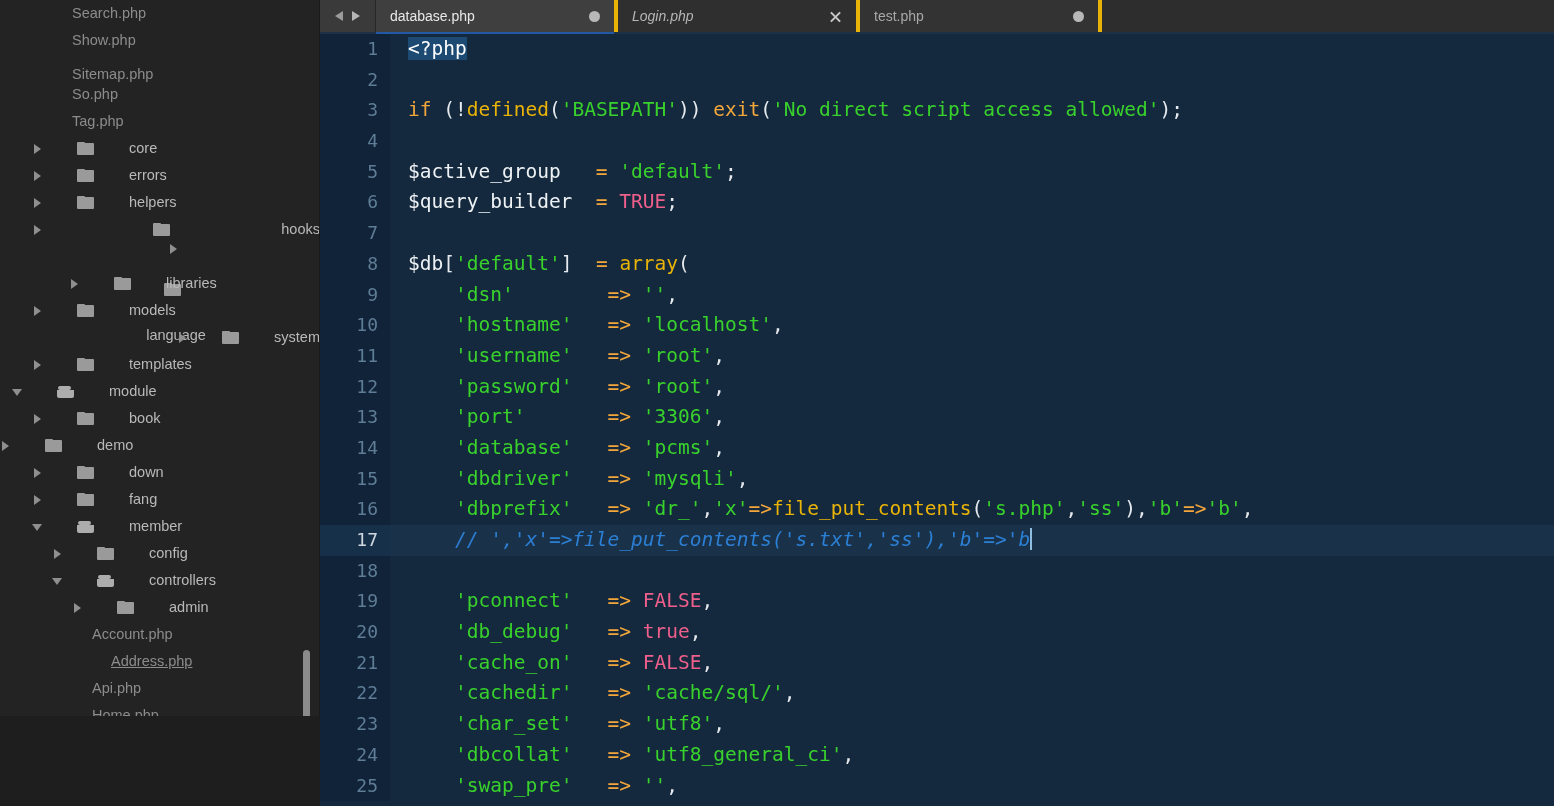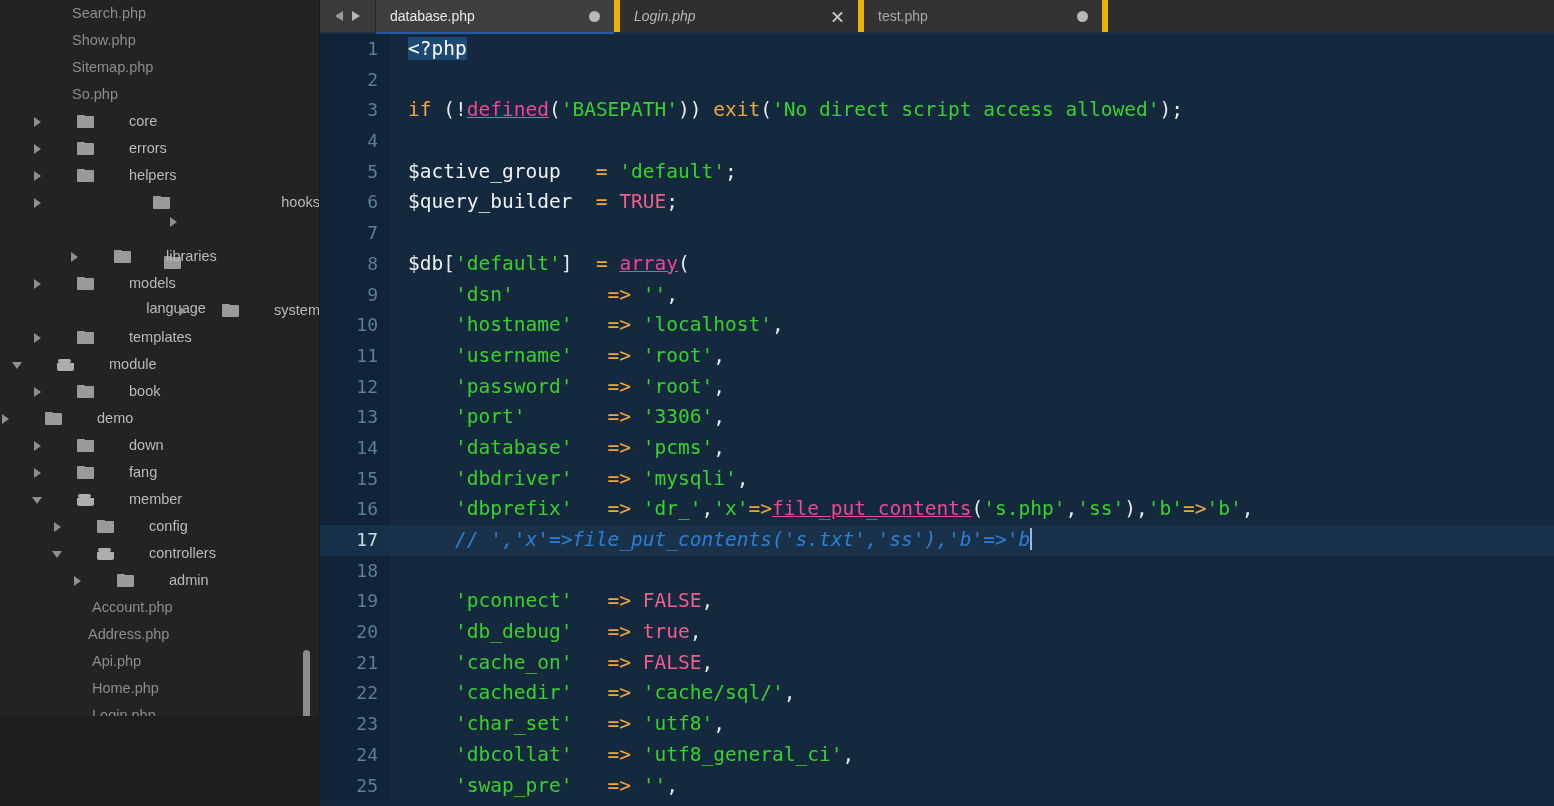--- a/index.html
+++ b/index.html
@@ -104,21 +104,21 @@
     border-left:8px solid #b5b5b5;
     border-top:5px solid transparent;border-bottom:5px solid transparent;
   }
   .tab{
     position:relative;
     display:flex;align-items:center;
     padding:0 14px;
     font-size:14px;
     color:#a8a8a8;
     background:#333333;
-    border-right:6px solid #eab308;
+    border-right:4px solid #eab308;
     min-width:210px;
     cursor:pointer;
   }
   .tab .tab-title{flex:1 1 auto;white-space:nowrap;}
   .tab.active{background:#3f3f3f;color:#e8e8e8;}
   .tab.active::after{
     content:"";position:absolute;left:0;right:0;bottom:-2px;height:2px;background:#2159a4;
   }
   .tab.preview{background:#2f2f2f;}
   .tab.preview .tab-title{font-style:italic;color:#b6b6b6;}
@@ -161,21 +161,21 @@
   }
   .codeline.active .gutter{color:#cfd8df;background:#17304a;}
   .code{
     flex:1 1 auto;padding-left:18px;
     line-height:30.7px;
     color:#e6eaee;
   }
   
   .t-tag{color:#ffffff;background:#1c4a73;}
   .t-kw{color:#f2a63b;}
-  .t-fn{color:#ec4899;text-decoration:underline;}
+  .t-fn{color:#eab308;}
   .t-str{color:#39d22c;}
   .t-const{color:#ef5f8c;}
   .t-var{color:#eef2f5;}
   .t-op{color:#f2a63b;}
   .t-punc{color:#e6eaee;}
   .t-comment{color:#2b7fd4;font-style:italic;}
   .caret{
     display:inline-block;width:2px;height:22px;background:#8fbde0;
     vertical-align:-4px;margin-left:0px;
   }
@@ -186,25 +186,28 @@
 <div id="app">
 
   <div id="sidebar">
     <ul class="tree" id="tree-root">
         <li class="row file" style="padding-left: 72px;">
           <span class="label">Search.php</span>
         </li>
         <li class="row file" style="padding-left: 72px;">
           <span class="label">Show.php</span>
         </li>
-        <li class="row file" style="padding-left: 72px;">
+        <li class="row file" style="padding-left: 72px; align-items: flex-end;">
           <span class="label">Sitemap.php</span>
         </li>
         <li class="row file" style="padding-left: 72px;">
           <span class="label">So.php</span>
+        </li>
+        <li class="row file" style="padding-left: 72px;">
+          <span class="label">Tag.php</span>
         </li>
         <li class="row folder" style="padding-left: 32px;">
           <span class="arrow closed"></span>
           <span class="folder-ico closed"></span>
           <span class="label">core</span>
         </li>
         <li class="row folder" style="padding-left: 32px;">
           <span class="arrow closed"></span>
           <span class="folder-ico closed"></span>
           <span class="label">errors</span>
@@ -285,21 +288,21 @@
           <span class="label">controllers</span>
         </li>
         <li class="row folder" style="padding-left: 72px;">
           <span class="arrow closed"></span>
           <span class="folder-ico closed"></span>
           <span class="label">admin</span>
         </li>
         <li class="row file" style="padding-left: 92px;">
           <span class="label">Account.php</span>
         </li>
-        <li class="row file" style="padding-left: 88px;">
+        <li class="row file" style="padding-left: 111px; text-decoration: underline;">
           <span class="label">Address.php</span>
         </li>
         <li class="row file" style="padding-left: 92px;">
           <span class="label">Api.php</span>
         </li>
         <li class="row file" style="padding-left: 92px;">
           <span class="label">Home.php</span>
         </li>
         <li class="row file" style="padding-left: 92px;">
           <span class="label">Login.php</span>

